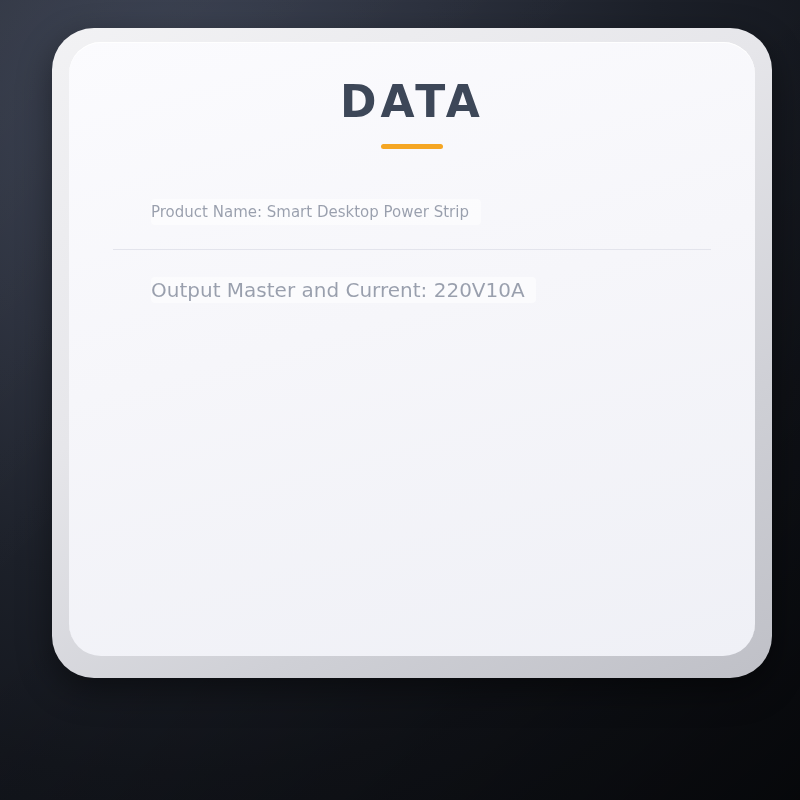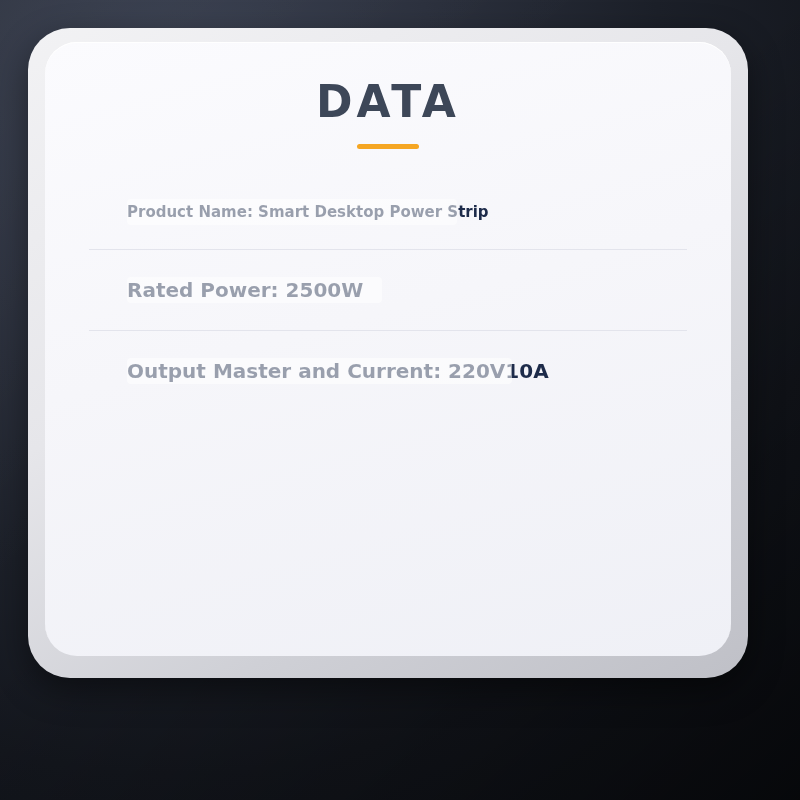--- a/index.html
+++ b/index.html
@@ -29,21 +29,21 @@
     inset: 0;
     background:
       linear-gradient(135deg, rgba(255,255,255,0.035) 0%, rgba(255,255,255,0) 38%),
       linear-gradient(320deg, rgba(0,0,0,0.55) 0%, rgba(0,0,0,0) 55%);
     pointer-events: none;
   }
 
   
   .card-frame {
     position: absolute;
-    left: 28px;
+    left: 52px;
     top: 28px;
     width: 720px;
     height: 650px;
     border-radius: 42px;
     background: linear-gradient(150deg, #f2f2f4 0%, #e6e6ea 40%, #cfd0d6 72%, #bfc0c7 100%);
     box-shadow: 0 12px 34px rgba(0,0,0,0.45);
     z-index: 2;
   }
 
   .card-inner {
@@ -90,21 +90,21 @@
   }
   .spec-row:last-child {
     border-bottom: none;
   }
   .spec-row.first {
     height: 74px;
   }
 
   .spec-text {
     color: #1d2b4a;
-    font-weight: 700;
+    font-weight: 400;
     font-size: 20px;
     font-family: "DejaVu Sans", sans-serif;
     white-space: nowrap;
   }
   .spec-row.first .spec-text {
     font-size: 15px;
   }
 
   
   .spec-row .smear {
@@ -130,24 +130,20 @@
 
       <div class="title-rule"></div>
 
       <div class="spec-list">
 
         <div class="spec-row first">
           <span class="smear" style="width:330px"></span>
           <span class="spec-text">Product Name: Smart Desktop Power Strip</span>
         </div>
 
-        <div class="spec-row">
-          <span class="smear" style="width:255px"></span>
-          <span class="spec-text">Rated Power: 2500W</span>
-        </div>
 
 
 
         <div class="spec-row">
           <span class="smear" style="width:385px"></span>
           <span class="spec-text">Output Master and Current: 220V10A</span>
         </div>
 
 
       </div>

